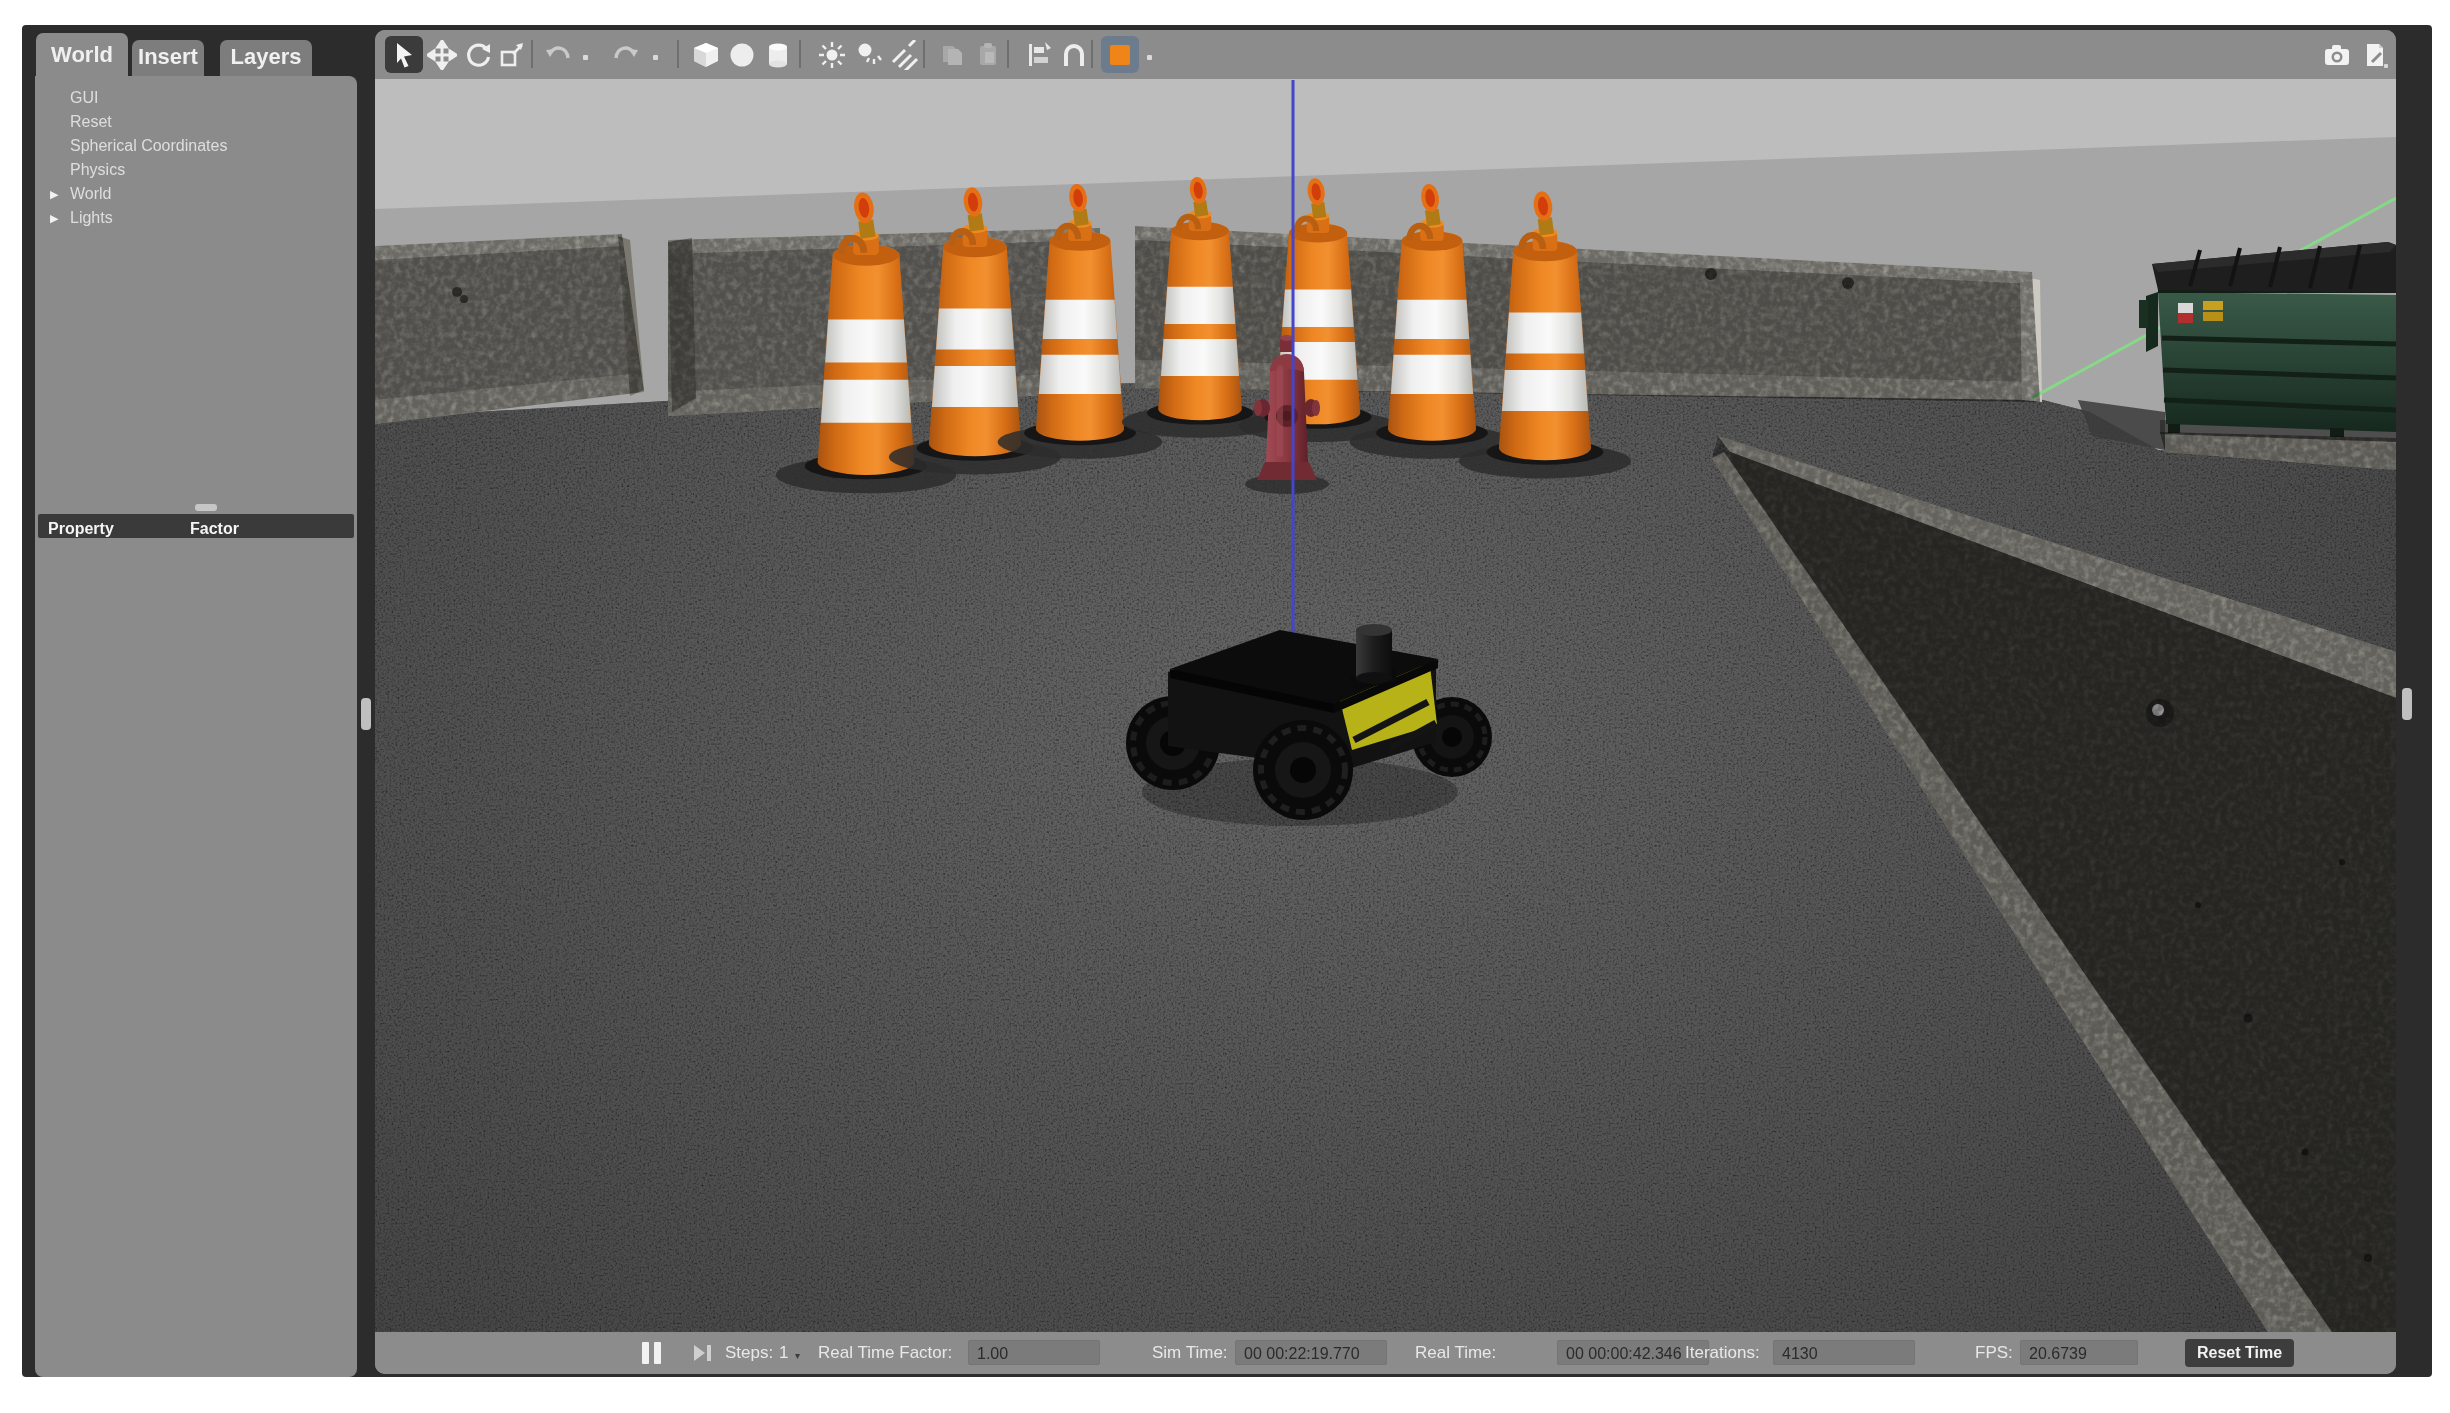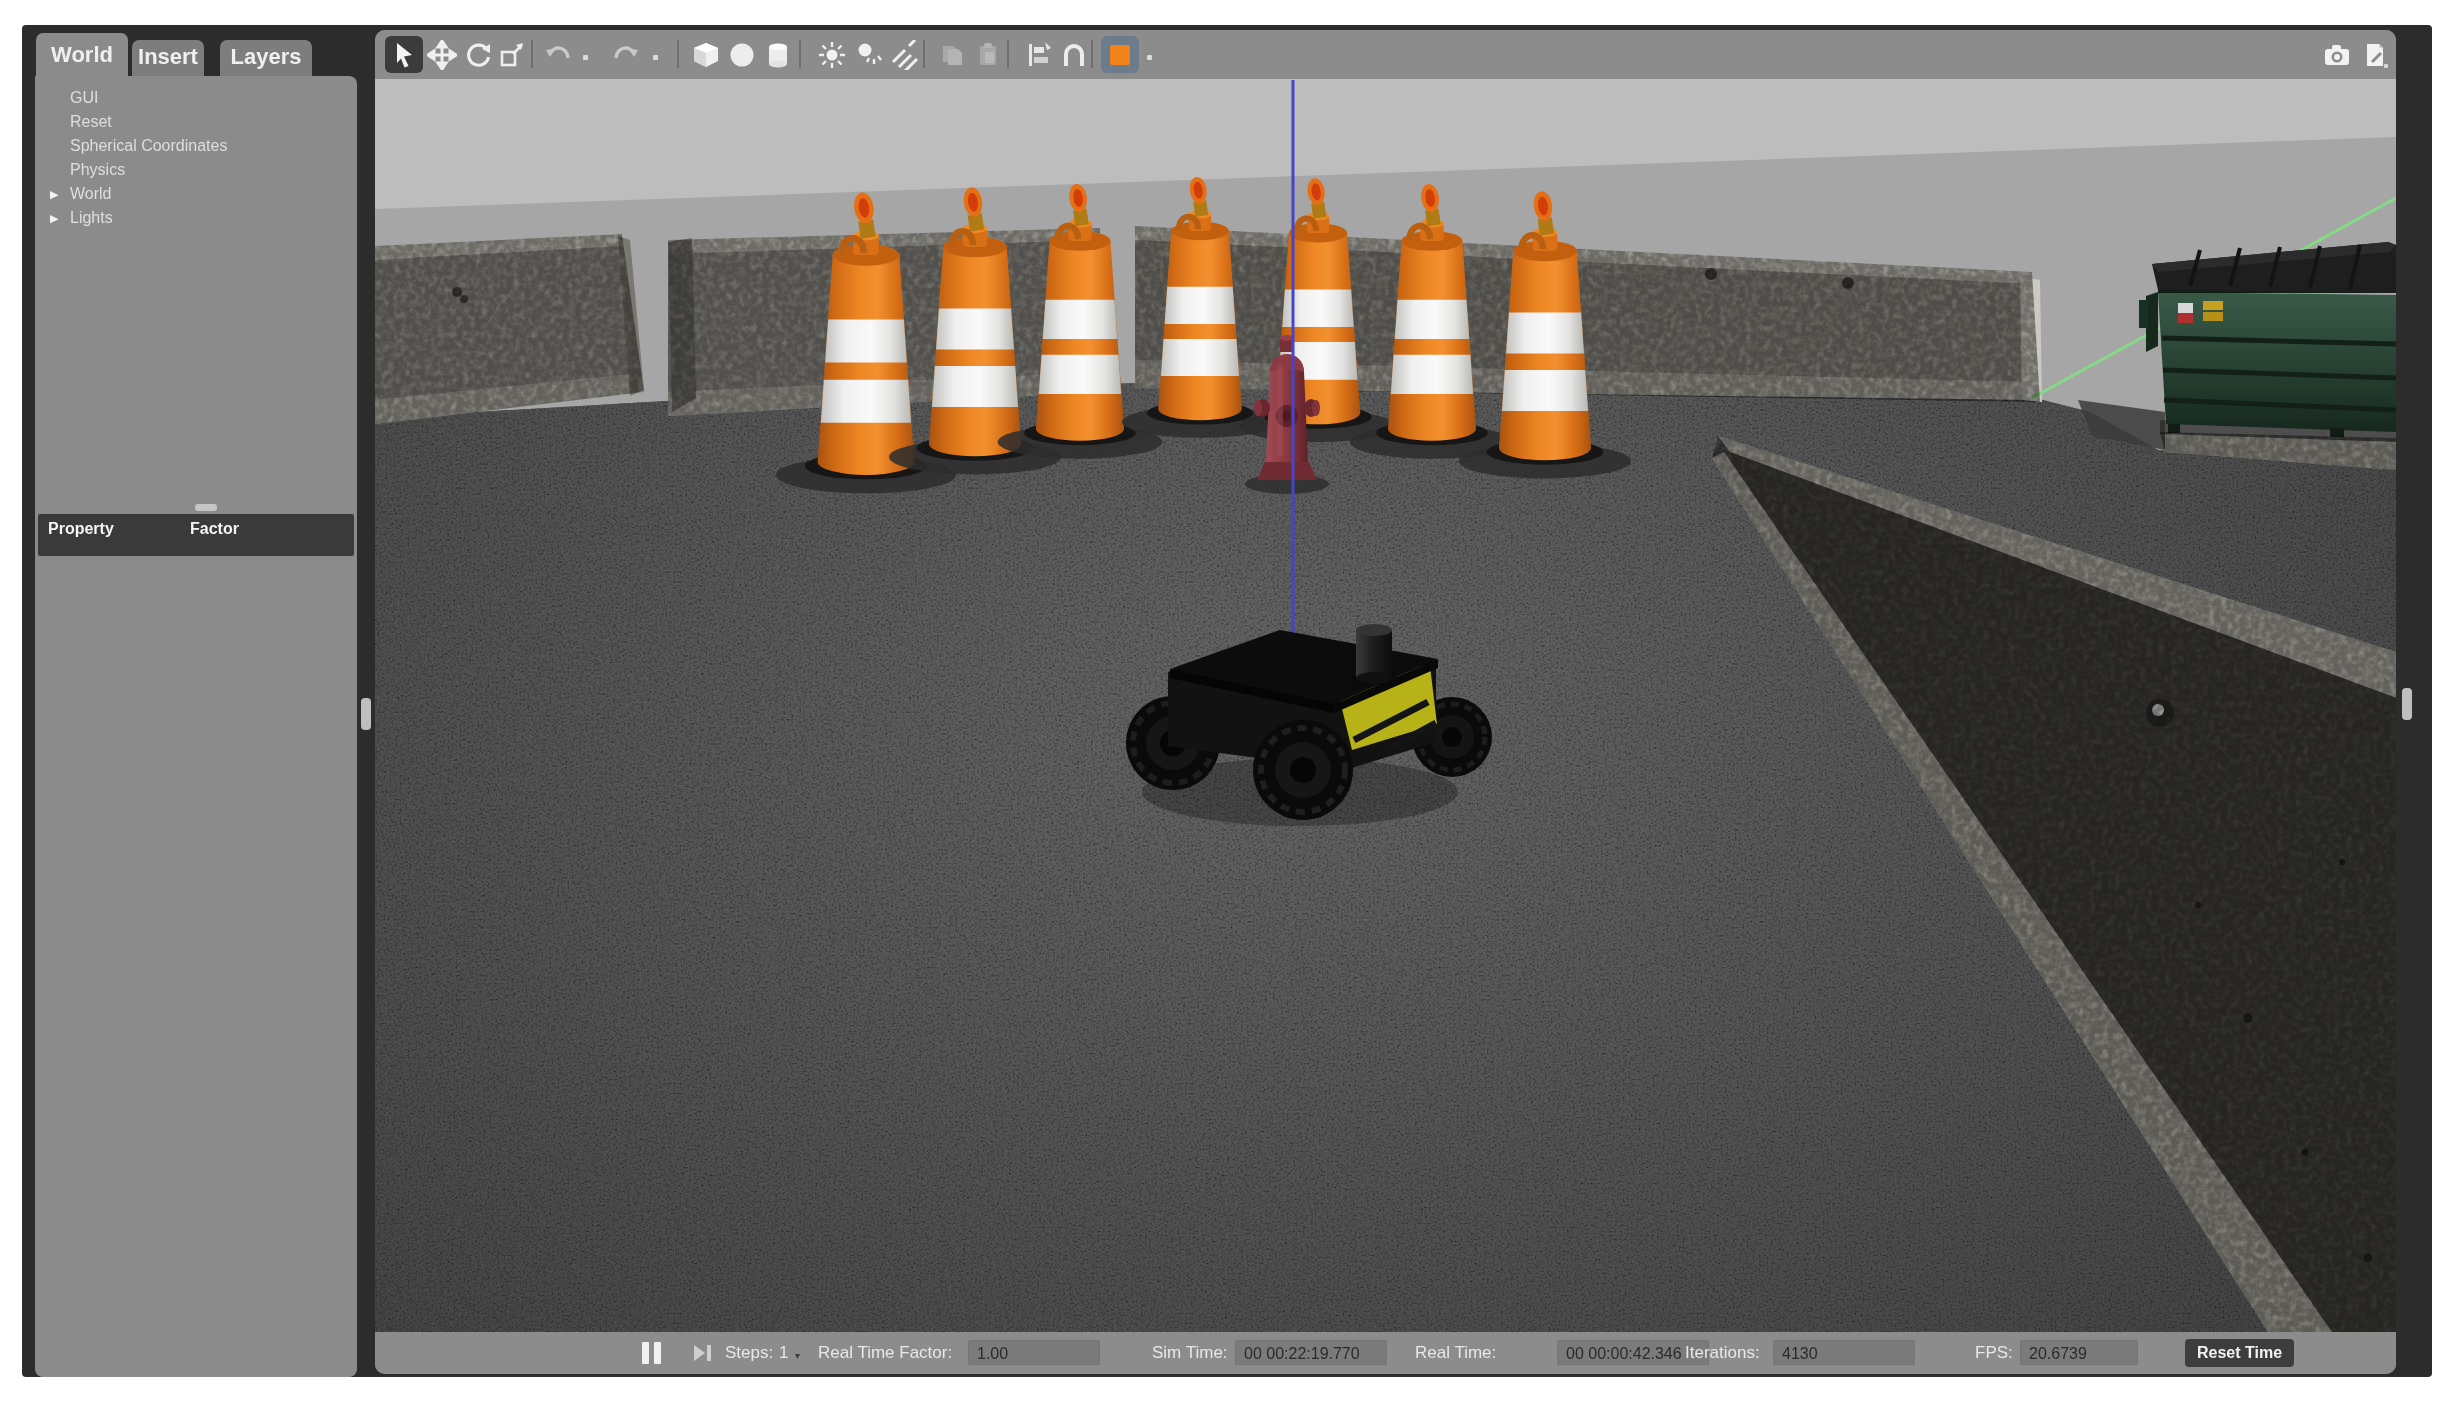--- a/index.html
+++ b/index.html
@@ -14,21 +14,21 @@
   .tab.active{left:1px;top:3px;width:92px;height:43px;line-height:43px;background:#8b8b8b;}
   .tab.t2{left:97px;top:10px;width:72px;height:36px;line-height:34px;background:#7d7d7d;}
   .tab.t3{left:185px;top:10px;width:92px;height:36px;line-height:34px;background:#7d7d7d;}
   .panel-body{position:absolute;left:0;top:46px;width:322px;height:1301px;background:#8b8b8b;
               border-radius:0 8px 8px 8px;}
   ul.tree{list-style:none;margin:10px 0 8px 0;padding:0;}
   ul.tree li{position:relative;padding-left:35px;height:24px;line-height:24px;
              font-size:16px;color:#dedede;}
   ul.tree li .arrow{position:absolute;left:15px;top:0;font-size:11px;color:#f2f2f2;}
   .prop-handle{position:absolute;left:160px;top:428px;width:22px;height:7px;background:#c6c6c6;border-radius:3px;}
-  .prop-header{position:absolute;left:3px;top:438px;width:316px;height:42px;background:#3a3a3a;border-radius:2px;}
+  .prop-header{position:absolute;left:3px;top:438px;width:316px;height:24px;background:#3a3a3a;border-radius:2px;}
   .prop-header span{position:absolute;top:0;height:30px;line-height:30px;font-size:16px;font-weight:bold;color:#f5f5f5;}
   .prop-col-a{left:10px;} .prop-col-b{left:152px;}
 
   
   .vsplit{position:absolute;top:5px;width:20px;height:1344px;}
   .vsplit .handle{position:absolute;width:10px;height:32px;background:#bfbfbf;border-radius:4px;}
   .lsplit{left:334px;} .lsplit .handle{left:5px;top:668px;}
   .rsplit{left:2375px;} .rsplit .handle{left:5px;top:658px;}
 
   

